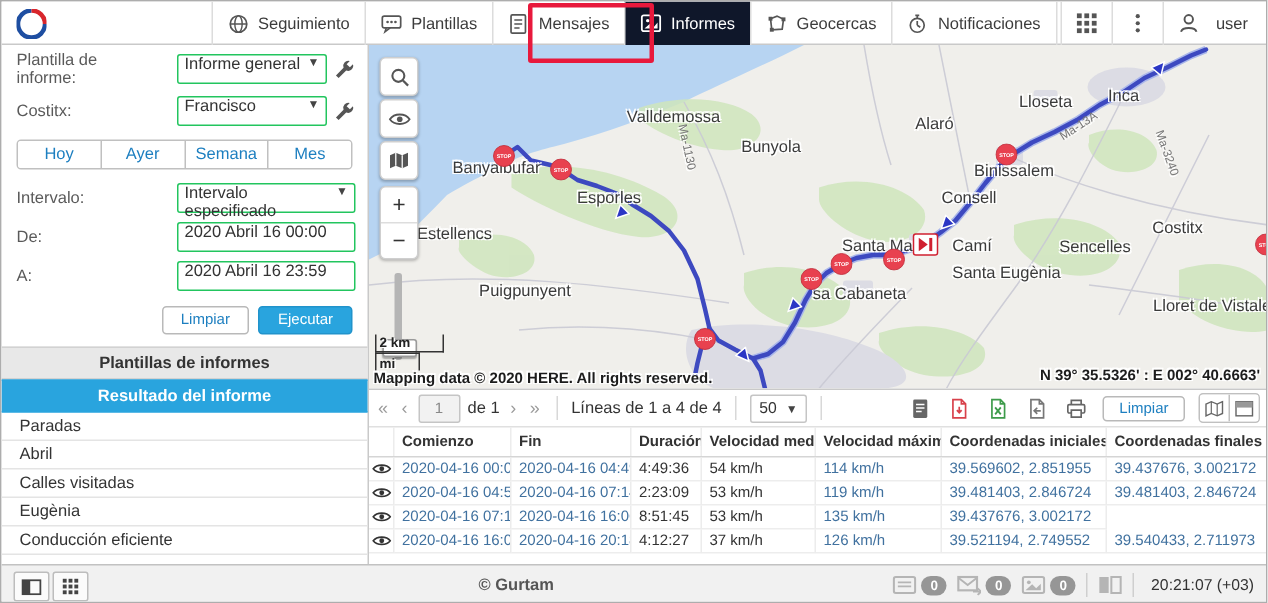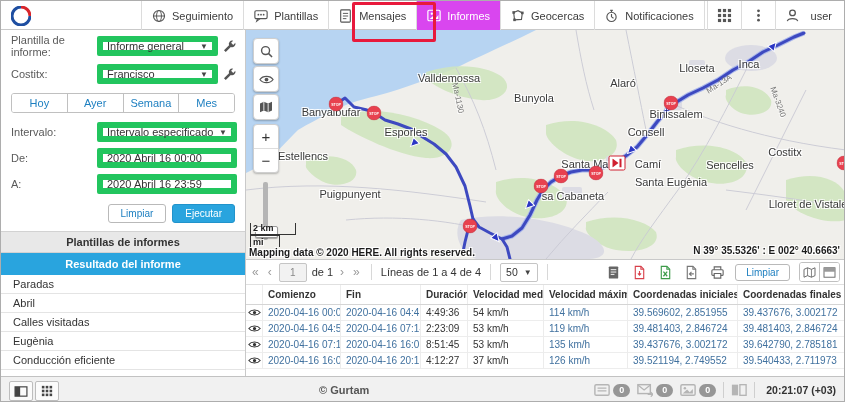--- a/index.html
+++ b/index.html
@@ -12,35 +12,35 @@
   .logo{position:absolute;left:10px;top:0;height:29px;display:flex;align-items:center;gap:5px;}
   .logo-word{font-size:16px;letter-spacing:.3px;}
   .logo-wialon{color:#16406e;font-weight:bold;}
   .logo-local{color:#2aa5df;font-weight:bold;}
   .logo-accent{color:#2aa5df;font-size:10px;vertical-align:super;font-weight:bold;}
   .tabs{position:absolute;left:140px;top:0;height:29px;display:flex;}
   .tab{display:flex;align-items:center;gap:6px;padding:0 10px;font-size:11px;color:#3c3c3c;
        border-left:1px solid #dcdcdc;height:29px;box-sizing:border-box;cursor:default;}
   .tab:last-child{border-right:1px solid #dcdcdc;}
   .tab .ticon{width:14px;height:14px;color:#555;display:inline-flex;}
-  .tab.active{background:#d946ef;color:#fff;}
+  .tab.active{background:#0f172a;color:#fff;}
   .tab.active .ticon{color:#fff;}
   .hlbox{position:absolute;left:351px;top:1px;width:78px;height:34px;border:3px solid #e8193c;
          border-radius:2px;z-index:60;pointer-events:none;}
   .topright{position:absolute;right:4px;top:0;height:29px;display:flex;align-items:center;}
   .titem{height:29px;display:flex;align-items:center;padding:0 9px;border-left:1px solid #dcdcdc;color:#555;}
   .titem svg{width:15px;height:15px;}
   .userlbl{font-size:11px;color:#3c3c3c;padding:0 8px 0 2px;}
   
   .sidebar{position:absolute;left:0;top:29px;width:245px;height:346px;background:#fff;
            border-right:1px solid #c9c9c9;box-sizing:border-box;font-size:11px;}
   .srow{display:flex;align-items:center;padding:4px 8px 2px 10px;gap:4px;}
   .slabel{flex:0 0 82px;color:#5a5a5a;line-height:12px;}
-  .sfield{flex:1;height:20px;border:6px solid #22c55e;border-radius:2px;background:#fff;
-          display:flex;align-items:center;padding:0 4px;color:#333;box-sizing:border-box;position:relative;}
+  .sfield{flex:1;height:20px;border:1px solid #22c55e;border-radius:2px;background:#fff;
+          display:flex;padding:0 4px;color:#333;box-sizing:border-box;position:relative;margin-left:21px;}
   .caret{margin-left:auto;color:#444;font-size:8px;}
   .wrench{width:15px;height:15px;color:#555;flex:0 0 15px;}
   .seg{display:flex;margin:7px 10px 5px 10px;border:1px solid #c0c0c0;border-radius:3px;overflow:hidden;}
   .segbtn{flex:1;text-align:center;padding:3px 0;color:#1d7fc0;border-left:1px solid #c0c0c0;background:#fff;}
   .segbtn:first-child{border-left:none;}
   .execrow{display:flex;justify-content:flex-end;gap:6px;margin:8px 10px 8px 0;}
   .btn{border:1px solid #b9b9b9;border-radius:3px;background:#fff;color:#1d7fc0;
        font-size:10px;padding:3px 12px;font-family:inherit;}
   .btn.primary{background:#29a4de;border-color:#2193cb;color:#fff;}
   .paneheader{background:#e8e8e8;border-top:1px solid #d2d2d2;border-bottom:1px solid #d2d2d2;
@@ -104,21 +104,21 @@
   .footer{position:absolute;left:0;top:375px;width:100%;height:27px;background:#f1f1f1;
           border-top:1px solid #c2c2c2;box-sizing:border-box;}
   .fbtn{position:absolute;top:4px;width:22px;height:18px;border:1px solid #bdbdbd;border-radius:2px;
         background:#fbfbfb;display:flex;align-items:center;justify-content:center;color:#444;}
   .fcopy{position:absolute;left:318px;top:0;height:26px;line-height:26px;font-size:11px;font-weight:bold;color:#555;}
   .fright{position:absolute;right:4px;top:0;height:26px;display:flex;align-items:center;gap:7px;color:#b5b5b5;}
   .fico{display:flex;align-items:center;gap:3px;}
   .fico svg{width:16px;height:14px;}
   .badge{min-width:13px;height:13px;border-radius:8px;background:#969696;color:#fff;font-size:9px;
          font-weight:bold;display:flex;align-items:center;justify-content:center;padding:0 2px;}
-  .ftime{font-size:10.5px;color:#333;padding:0 4px;font-weight:bold;}
+  .ftime{font-size:10.5px;color:#333;padding:0 4px;}
   .fsep{width:1px;height:16px;background:#cfcfcf;}
 </style>
 </head>
 <body>
 
 <div class="app">
 
   <div class="topbar">
     <div class="logo">
       <svg width="20" height="20" viewBox="0 0 20 20">
@@ -328,21 +328,21 @@
       </g>
       <path d="M256,209 L266,206 L276,198 L284,185 L291,170 L297,160 L305,152 L315,146 L325,142 L336,140 L348,140 L361,136 L371,132 L381,125 L391,117 L401,105 L411,92 L421,80 L429,73 L442,65 L457,58 L472,50 L487,40 L502,32 L517,22 L532,15 L548,7 L558,3" fill="none" stroke="#a9b6ea" stroke-width="5"></path>
       <g stroke="#3d49c0" stroke-width="3" fill="none" stroke-linejoin="round" stroke-linecap="round">
         <path d="M90,74 L99,68 L108,77 L121,80 L130,84 L139,90 L152,94 L165,99 L175,106 L188,114 L200,124 L210,137 L219,156 L224,176 L227,189 L233,197 L244,203 L256,209 L266,206 L276,198 L284,185 L291,170 L297,160 L305,152 L315,146 L325,142 L336,140 L348,140 L361,136 L371,132 L381,125 L391,117 L401,105 L411,92 L421,80 L429,73 L442,65 L457,58 L472,50 L487,40 L502,32 L517,22 L532,15 L548,7 L558,3"></path>
         <path d="M227,189 L222,200 L219,212 L217,222"></path>
         <path d="M256,209 L261,217 L264,229"></path>
       </g>
     </svg>
     <div id="map-overlay" style="position:absolute;left:0;top:0;width:600px;height:229px;">
         <div class="mlabel" style="left: 203px; top: 48px;">Valldemossa</div>
-        <div class="mlabel" style="left: 288px; top: 68px;">Bunyola</div>
+        <div class="mlabel" style="left: 268px; top: 68px;">Bunyola</div>
         <div class="mlabel" style="left: 85px; top: 82px;">Banyalbufar</div>
         <div class="mlabel" style="left: 160px; top: 102px;">Esporles</div>
         <div class="mlabel" style="left: 57px; top: 126px;">Estellencs</div>
         <div class="mlabel" style="left: 104px; top: 164px;">Puigpunyent</div>
         <div class="mlabel" style="left: 377px; top: 53px;">Alaró</div>
         <div class="mlabel" style="left: 451px; top: 38px;">Lloseta</div>
         <div class="mlabel" style="left: 503px; top: 34px;">Inca</div>
         <div class="mlabel" style="left: 430px; top: 84px;">Binissalem</div>
         <div class="mlabel" style="left: 400px; top: 102px;">Consell</div>
         <div class="mlabel" style="left: 345px; top: 134px;">Santa Maria</div>
@@ -560,21 +560,20 @@
               <path d="M1 5.5 C4 1.5 12 1.5 15 5.5 C12 9.5 4 9.5 1 5.5Z" fill="none" stroke="currentColor" stroke-width="1.3"></path>
               <circle cx="8" cy="5.5" r="2" fill="currentColor"></circle>
             </svg>
           </div>
           <div class="cell blue">2020-04-16 07:14:33</div>
           <div class="cell blue">2020-04-16 16:06:18</div>
           <div class="cell">8:51:45</div>
           <div class="cell">53 km/h</div>
           <div class="cell blue">135 km/h</div>
           <div class="cell blue">39.437676, 3.002172</div>
-          <div class="cell blue">39.642790, 2.785181</div>
         </div>
         <div class="grid grow">
           <div class="cell eyecell">
             <svg width="13" height="9" viewBox="0 0 16 11">
               <path d="M1 5.5 C4 1.5 12 1.5 15 5.5 C12 9.5 4 9.5 1 5.5Z" fill="none" stroke="currentColor" stroke-width="1.3"></path>
               <circle cx="8" cy="5.5" r="2" fill="currentColor"></circle>
             </svg>
           </div>
           <div class="cell blue">2020-04-16 16:06:30</div>
           <div class="cell blue">2020-04-16 20:18:57</div>

